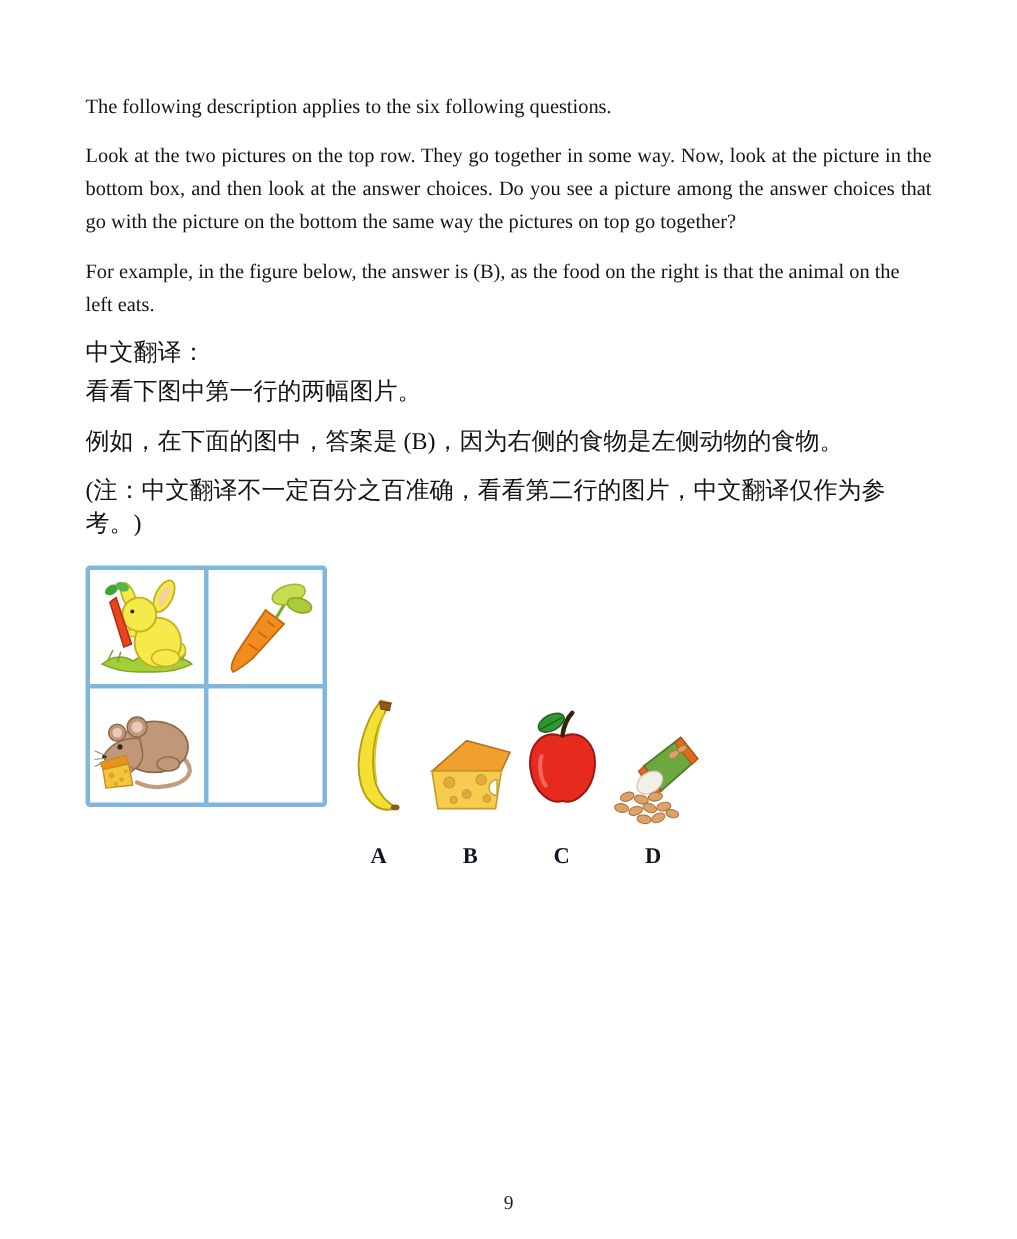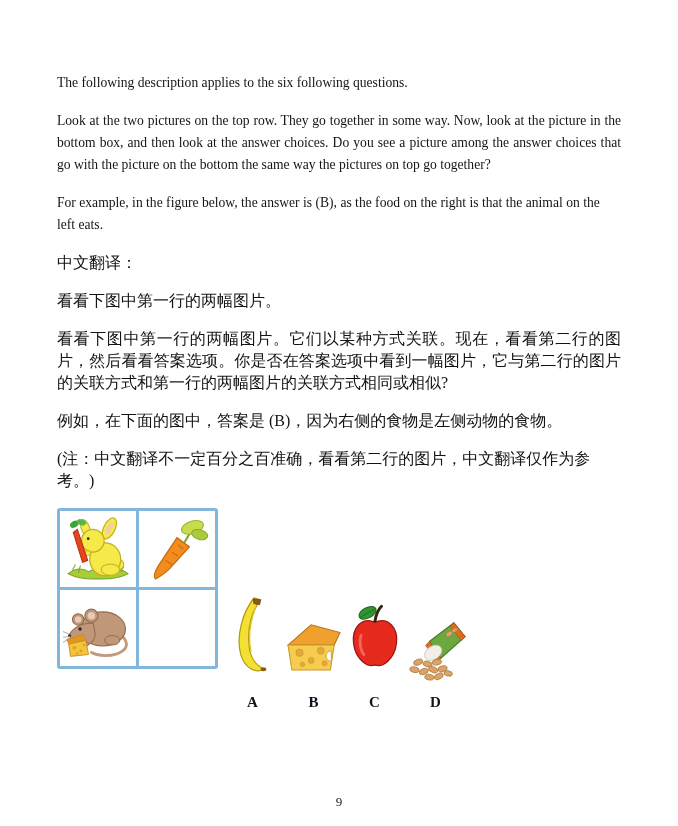--- a/index.html
+++ b/index.html
@@ -10,21 +10,21 @@
     font-family:"Liberation Serif","DejaVu Serif",serif;
     color:#141414;
     overflow:hidden;
   }
   .content{
     position:absolute;
     left:57px;top:56px;
     width:564px;
   }
   .para{
-    margin:16px 0 11px 0;
+    margin:4px 0 11px 0;
     font-size:13.6px;
     line-height:22px;
   }
   .justify{text-align:justify;}
   .zh{font-size:16px;}
   .tight{margin-bottom:0;}
   .figure-row{
     display:flex;
     align-items:flex-start;
     margin-top:16px;
@@ -81,21 +81,20 @@
 
     <p class="para">The following description applies to the six following questions.</p>
 
     <p class="para justify">Look at the two pictures on the top row. They go together in some way. Now, look at the picture in the bottom box, and then look at the answer choices. Do you see a picture among the answer choices that go with the picture on the bottom the same way the pictures on top go together?</p>
 
     <p class="para">For example, in the figure below, the answer is (B), as the food on the right is that the animal on the left eats.</p>
 
     <p class="para zh tight">中文翻译：</p>
     <p class="para zh">看看下图中第一行的两幅图片。</p>
 
-    <p class="para zh justify">看看下图中第一行的两幅图片。它们以某种方式关联。现在，看看第二行的图片，然后看看答案选项。你是否在答案选项中看到一幅图片，它与第二行的图片的关联方式和第一行的两幅图片的关联方式相同或相似?</p>
 
     <p class="para zh">例如，在下面的图中，答案是 (B)，因为右侧的食物是左侧动物的食物。</p>
 
     <p class="para zh">(注：中文翻译不一定百分之百准确，看看第二行的图片，中文翻译仅作为参考。)</p>
 
     <div class="figure-row">
 
       <div class="puzzle-grid">
 
         <div class="cell">

